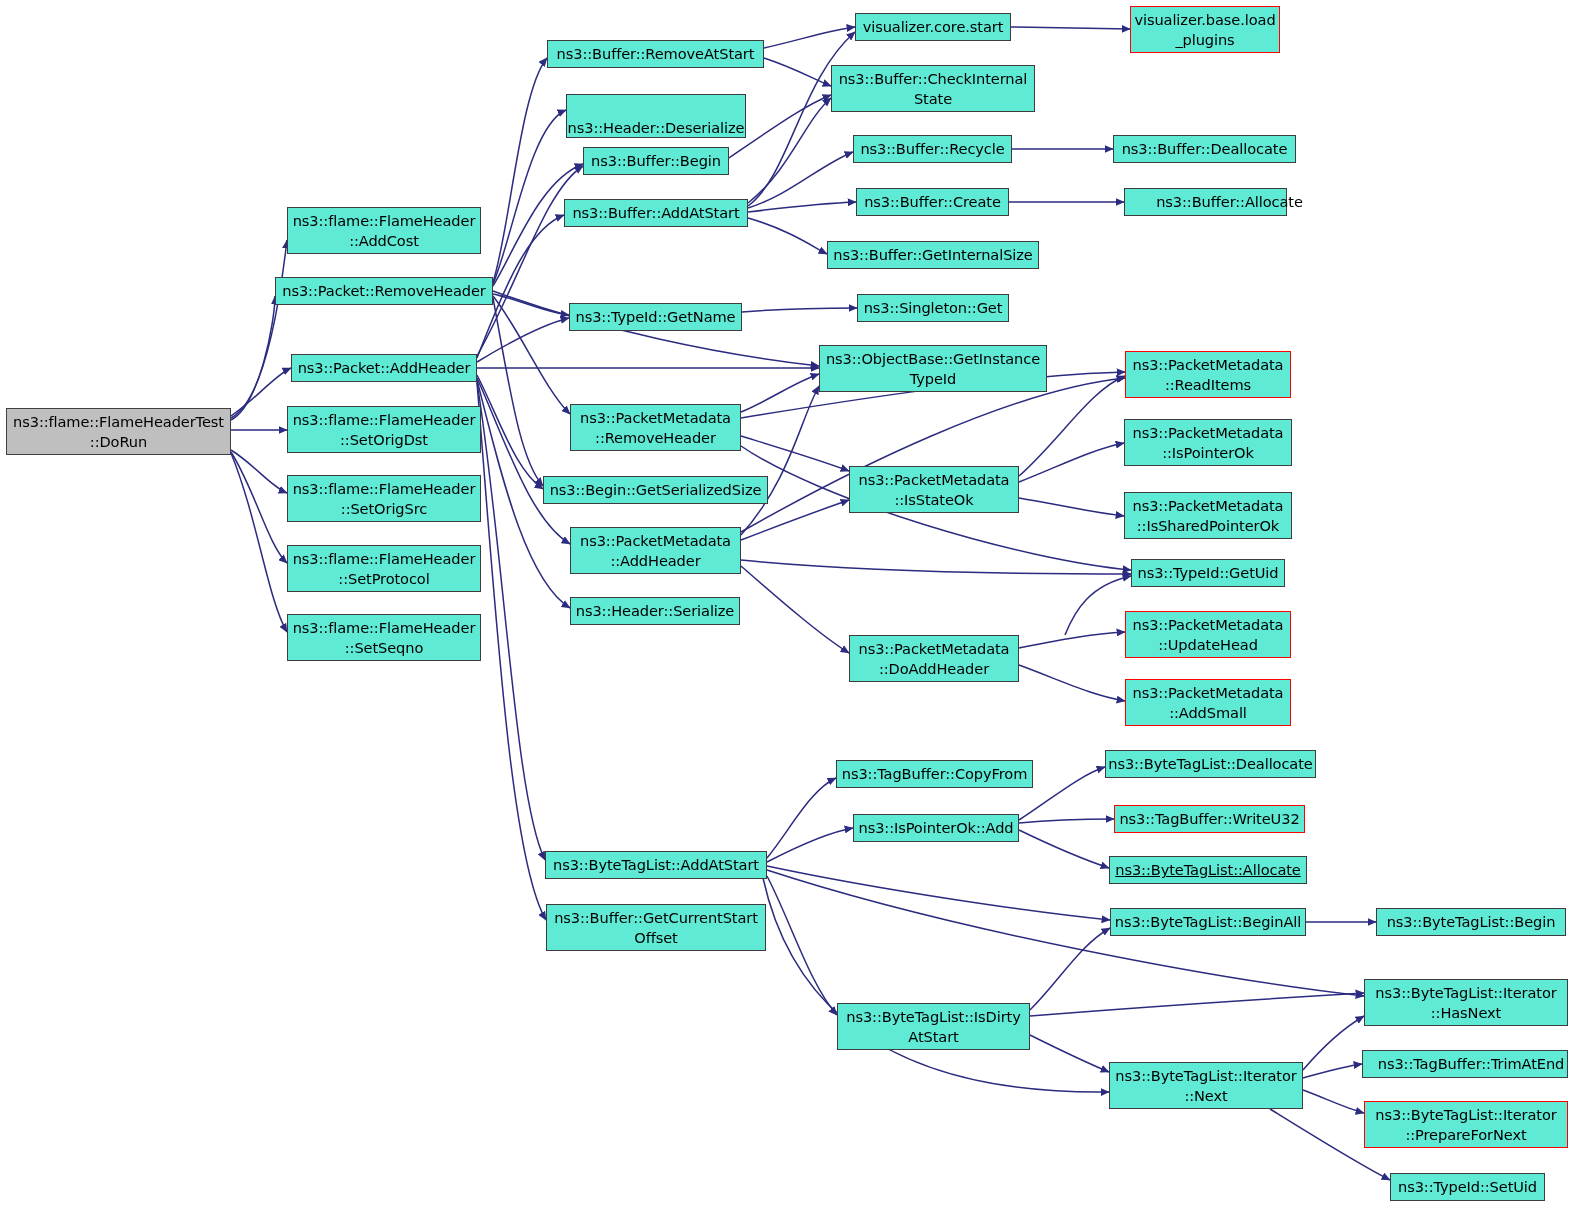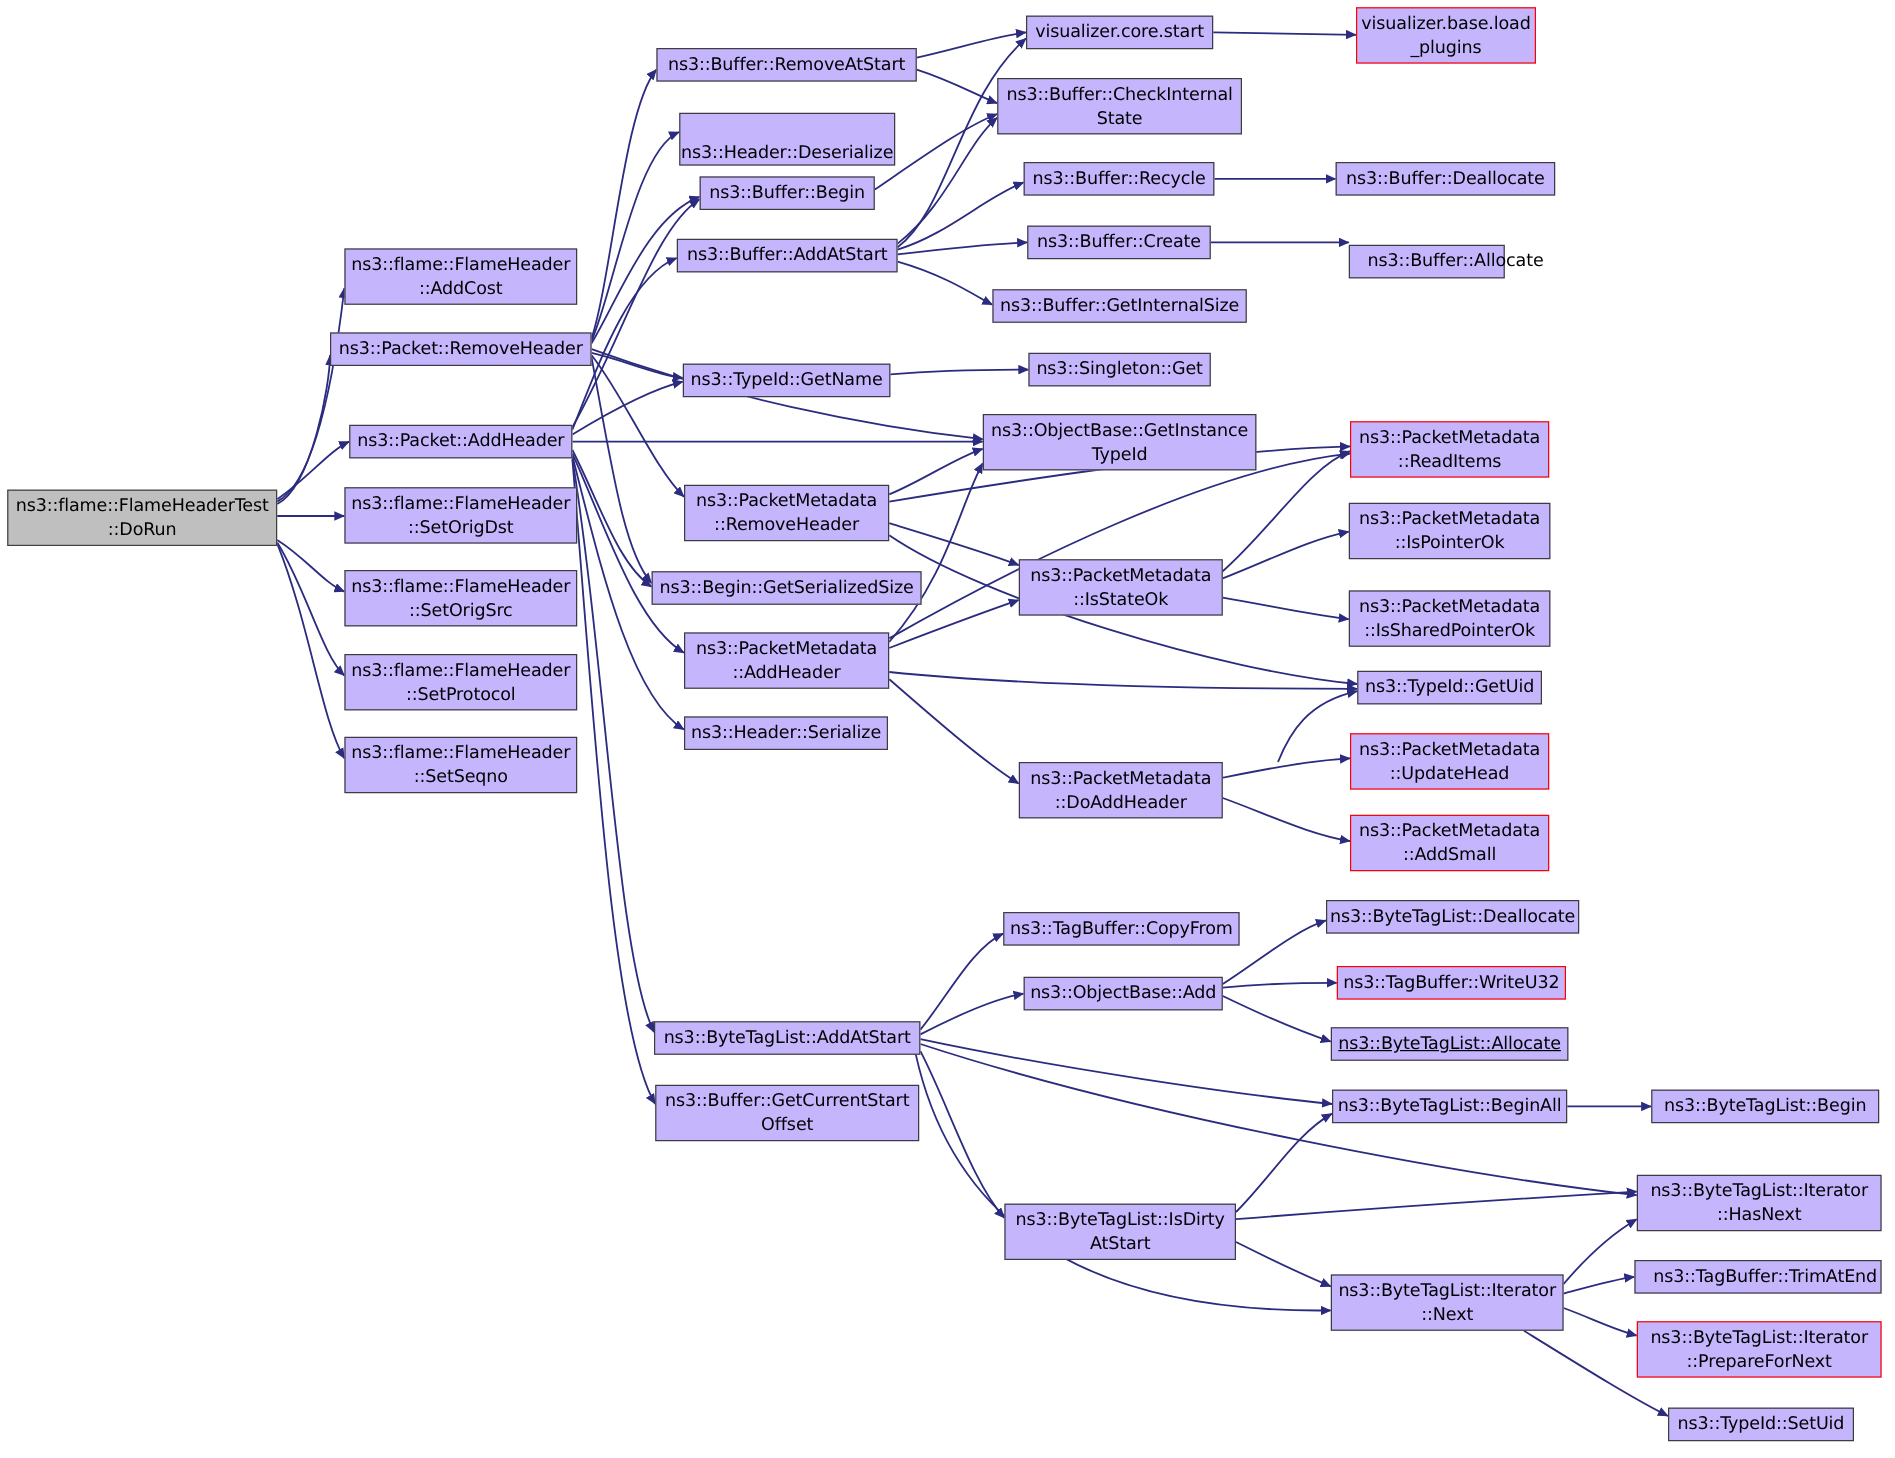--- a/index.html
+++ b/index.html
@@ -1,20 +1,20 @@
 <!DOCTYPE html>
 <html><head>
 <meta charset="utf-8">
 <style>
   html,body{margin:0;padding:0;background:#ffffff;}
   body{font-family:"DejaVu Sans","Liberation Sans",sans-serif;}
   #canvas{position:relative;width:1579px;height:1215px;background:#ffffff;overflow:hidden;}
   svg.edges{position:absolute;left:0;top:0;width:1579px;height:1215px;pointer-events:none;}
   .node{position:absolute;box-sizing:border-box;display:flex;align-items:center;justify-content:center;
-        text-align:center;background:#c4b5fd;border:1.2px solid #3d3d3d;
+        text-align:center;background:#5eead4;border:1.2px solid #3d3d3d;
         font-size:14.6px;line-height:1.32;color:#000000;white-space:pre-line;letter-spacing:-0.1px;}
   .node.red{border:1.4px solid #ff0000;}
   .node.root{background:#bfbfbf;border:1.4px solid #404040;}
   .node span{display:block;padding:0 5px;}
 </style>
 </head>
 <body>
 
 <div id="canvas">
   <svg class="edges" xmlns="http://www.w3.org/2000/svg">
@@ -129,27 +129,27 @@
       <div class="node" style="left: 856px; top: 188px; width: 153px; height: 28px;"><span>ns3::Buffer::Create</span></div>
       <div class="node" style="left: 827px; top: 241px; width: 212px; height: 28px;"><span>ns3::Buffer::GetInternalSize</span></div>
       <div class="node" style="left: 857px; top: 294px; width: 152px; height: 28px;"><span>ns3::Singleton::Get</span></div>
       <div class="node" style="left: 819px; top: 345px; width: 228px; height: 47px;"><span>ns3::ObjectBase::GetInstance
 TypeId</span></div>
       <div class="node" style="left: 849px; top: 466px; width: 170px; height: 47px;"><span>ns3::PacketMetadata
 ::IsStateOk</span></div>
       <div class="node" style="left: 849px; top: 635px; width: 170px; height: 47px;"><span>ns3::PacketMetadata
 ::DoAddHeader</span></div>
       <div class="node" style="left: 836px; top: 760px; width: 197px; height: 28px;"><span>ns3::TagBuffer::CopyFrom</span></div>
-      <div class="node" style="left: 853px; top: 814px; width: 166px; height: 28px;"><span>ns3::ObjectBase::Add</span></div>
+      <div class="node" style="left: 853px; top: 814px; width: 166px; height: 28px;"><span>ns3::IsPointerOk::Add</span></div>
       <div class="node" style="left: 837px; top: 1003px; width: 193px; height: 47px;"><span>ns3::ByteTagList::IsDirty
 AtStart</span></div>
       <div class="node red" style="left: 1130px; top: 6px; width: 150px; height: 47px;"><span>visualizer.base.load
 _plugins</span></div>
       <div class="node" style="left: 1113px; top: 135px; width: 183px; height: 28px;"><span>ns3::Buffer::Deallocate</span></div>
-      <div class="node" style="left: 1124px; top: 204px; width: 130px; height: 28px; padding-left: 48px;"><span>ns3::Buffer::Allocate</span></div>
+      <div class="node" style="left: 1124px; top: 188px; width: 163px; height: 28px; padding-left: 48px;"><span>ns3::Buffer::Allocate</span></div>
       <div class="node red" style="left: 1125px; top: 351px; width: 166px; height: 47px;"><span>ns3::PacketMetadata
 ::ReadItems</span></div>
       <div class="node" style="left: 1124px; top: 419px; width: 168px; height: 47px;"><span>ns3::PacketMetadata
 ::IsPointerOk</span></div>
       <div class="node" style="left: 1124px; top: 492px; width: 168px; height: 47px;"><span>ns3::PacketMetadata
 ::IsSharedPointerOk</span></div>
       <div class="node" style="left: 1131px; top: 559px; width: 154px; height: 28px;"><span>ns3::TypeId::GetUid</span></div>
       <div class="node red" style="left: 1125px; top: 611px; width: 166px; height: 47px;"><span>ns3::PacketMetadata
 ::UpdateHead</span></div>
       <div class="node red" style="left: 1125px; top: 679px; width: 166px; height: 47px;"><span>ns3::PacketMetadata

